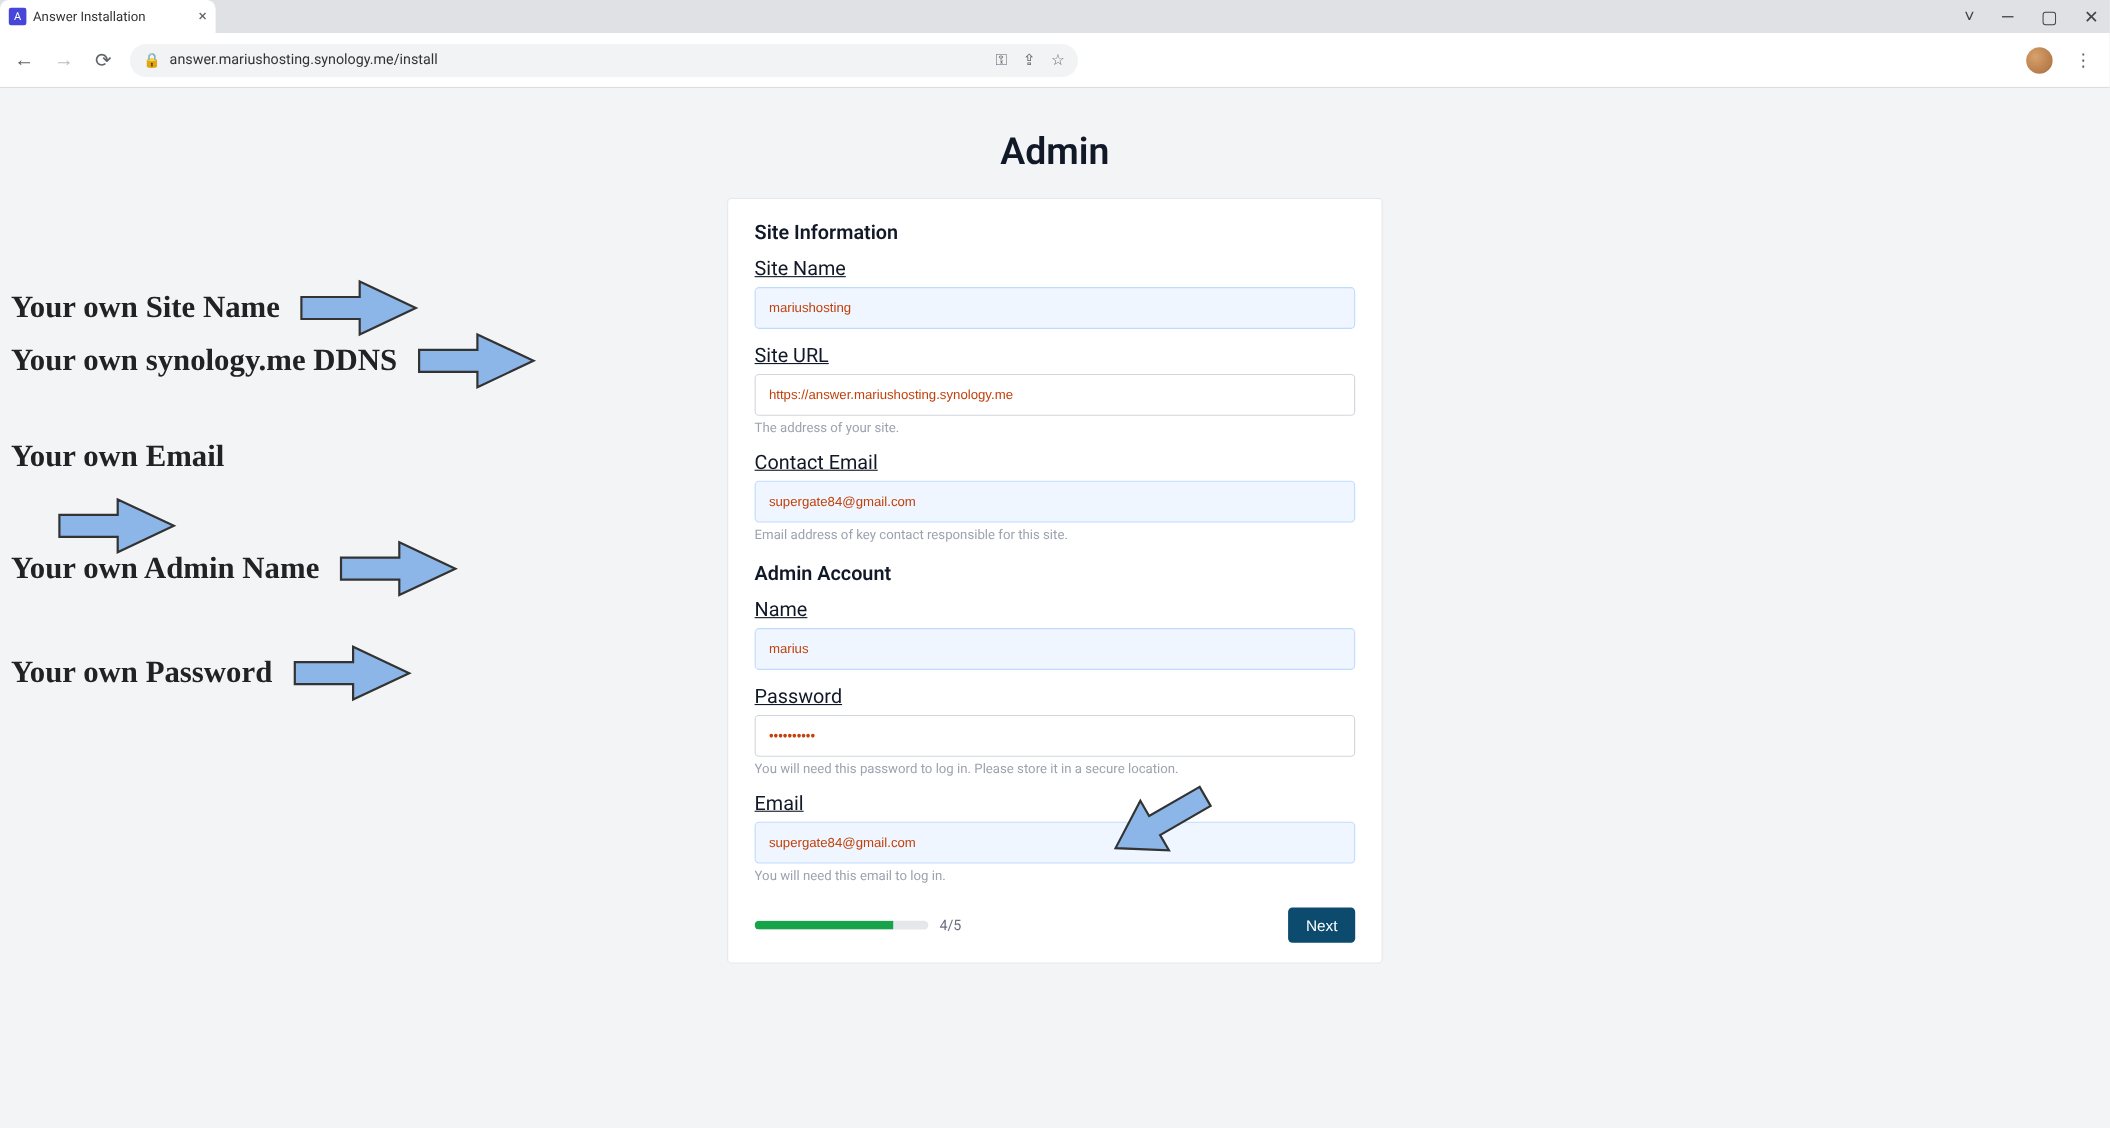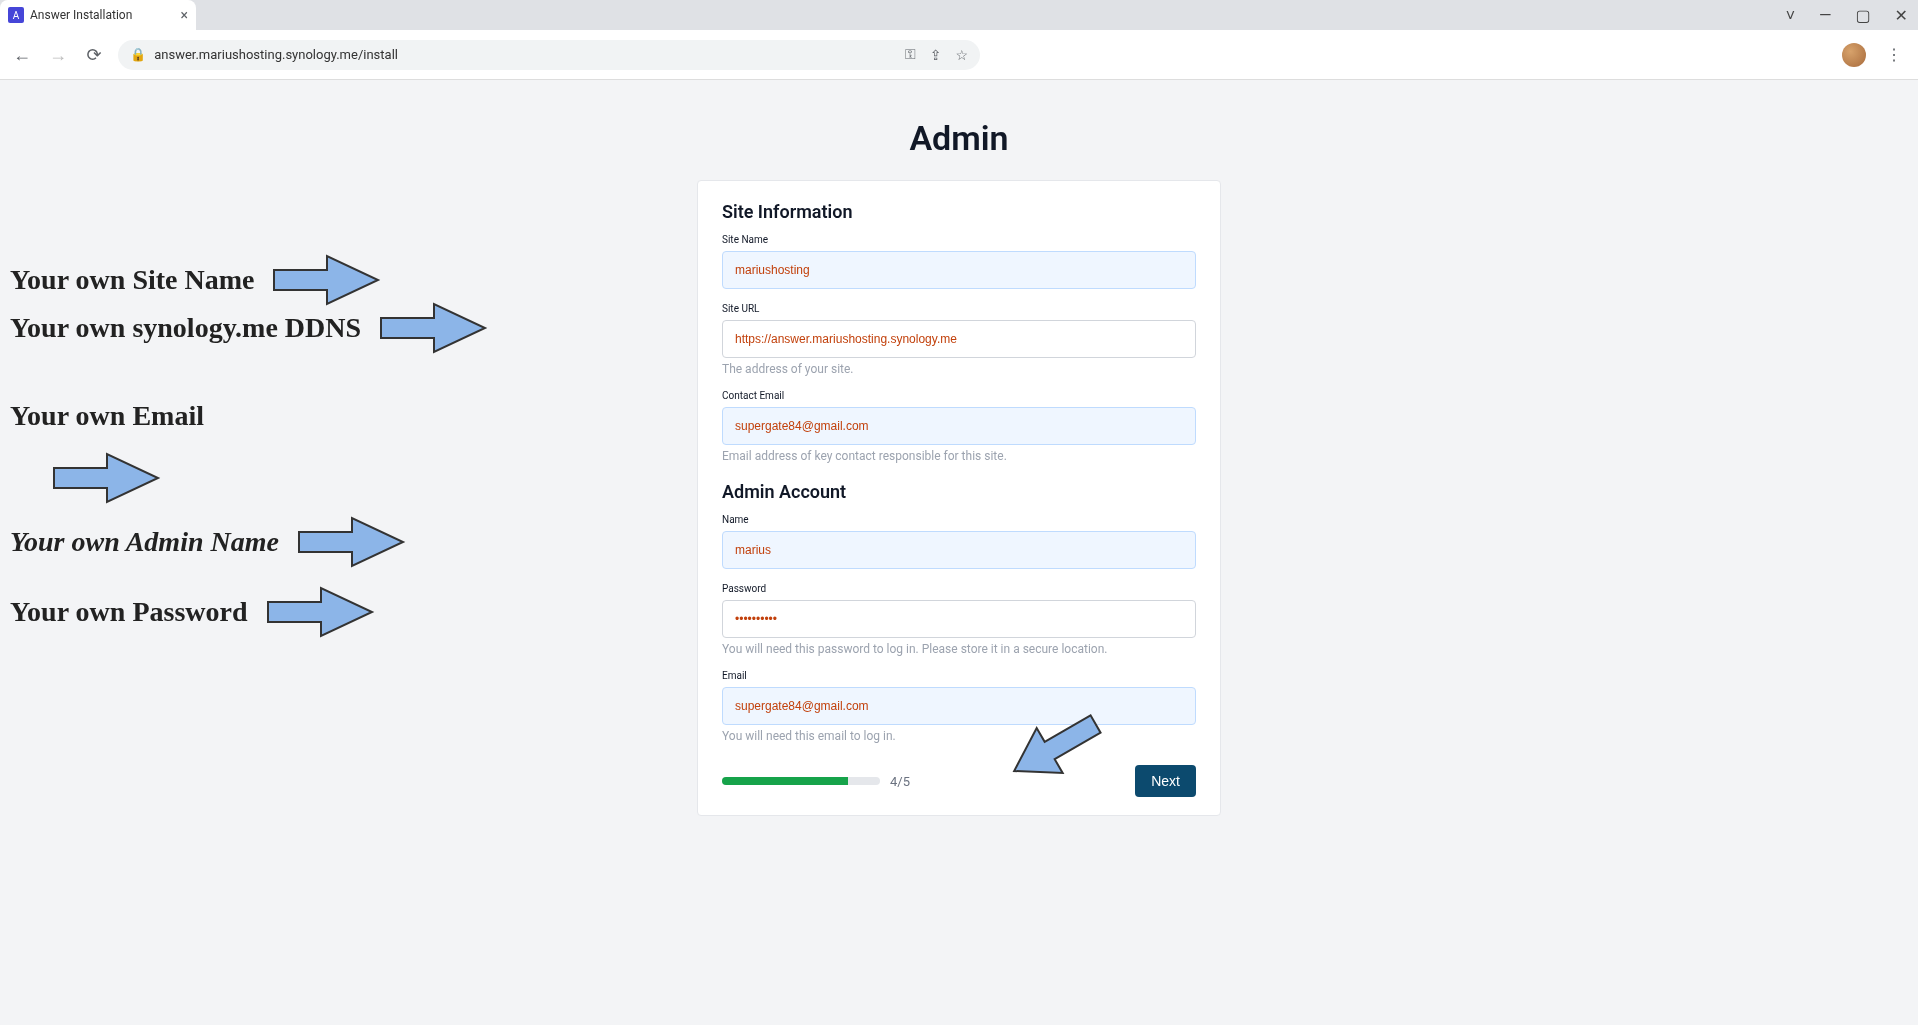--- a/index.html
+++ b/index.html
@@ -105,42 +105,43 @@
 
     .page-title {
       text-align: center;
       font-size: 34px;
       font-weight: 600;
       color: #111827;
       padding: 38px 0 22px;
     }
 
     .card {
-      width: 524px;
+      width: 596px;
       margin: 0 auto 40px;
       background: #fff;
       border: 1px solid #e5e7eb;
       border-radius: 4px;
       padding: 20px 24px 18px;
     }
 
     .section-heading {
       font-size: 18px;
       font-weight: 600;
       color: #111827;
       margin-bottom: 12px;
     }
     .section-heading.mt { margin-top: 18px; }
 
     .field { margin-bottom: 14px; }
     .field-label {
-      font-size: 10px;
+      font-size: 18px;
       color: #111827;
       margin-bottom: 6px;
       display: block;
+      text-decoration: underline;
     }
     .field-input {
       width: 100%;
       height: 38px;
       border: 1px solid #d1d5db;
       border-radius: 4px;
       padding: 0 12px;
       font-size: 12px;
       color: #c2410c;
       outline: none;
@@ -316,21 +317,21 @@
     </svg>
   </div>
 
   <div class="annot" style="left:10px; top:320px;flex-direction:column;">
     <span class="annot-text">Your own Email</span>
     <svg class="arrow-right" width="110" height="56" viewBox="0 0 110 56">
       <path d="M2 18 L55 18 L55 4 L106 28 L55 52 L55 38 L2 38 Z" fill="#8CB5E8" stroke="#333" stroke-width="2"></path>
     </svg>
   </div>
 
-  <div class="annot" style="left:10px; top:434px;font-style:italic;">
+  <div class="annot" style="left:10px; top:409px;">
     <span class="annot-text">Your own Admin Name</span>
     <svg class="arrow-right" width="110" height="56" viewBox="0 0 110 56">
       <path d="M2 18 L55 18 L55 4 L106 28 L55 52 L55 38 L2 38 Z" fill="#8CB5E8" stroke="#333" stroke-width="2"></path>
     </svg>
   </div>
 
   <div class="annot" style="left:10px; top:504px;">
     <span class="annot-text">Your own Password</span>
     <svg class="arrow-right" width="110" height="56" viewBox="0 0 110 56">
       <path d="M2 18 L55 18 L55 4 L106 28 L55 52 L55 38 L2 38 Z" fill="#8CB5E8" stroke="#333" stroke-width="2"></path>

